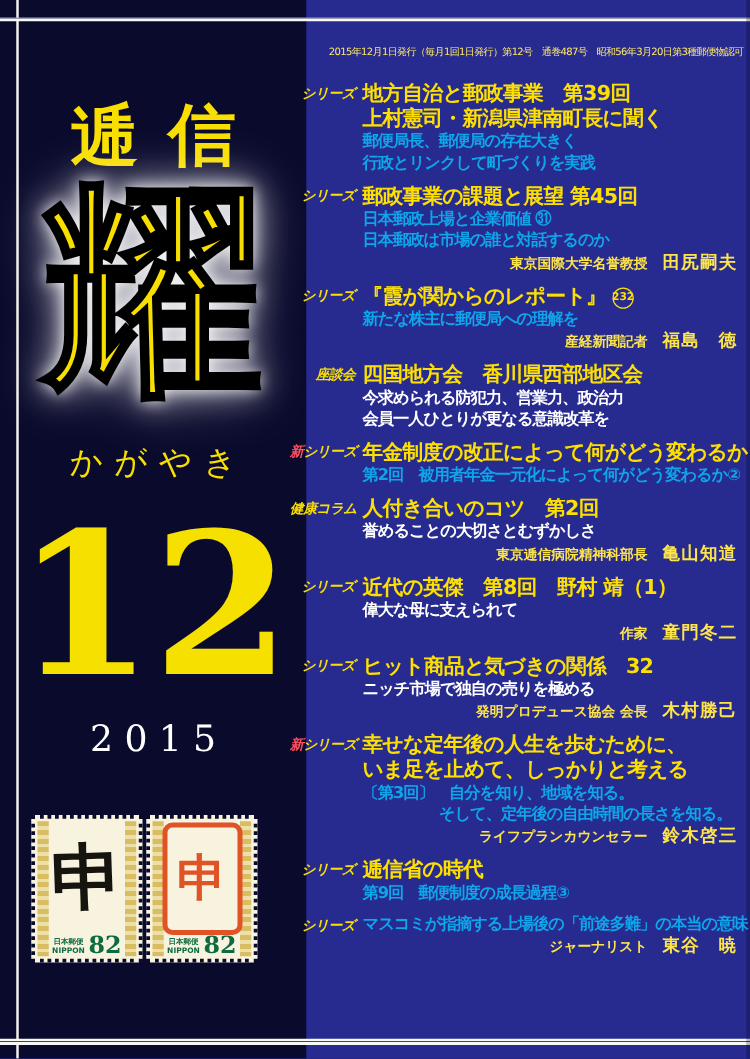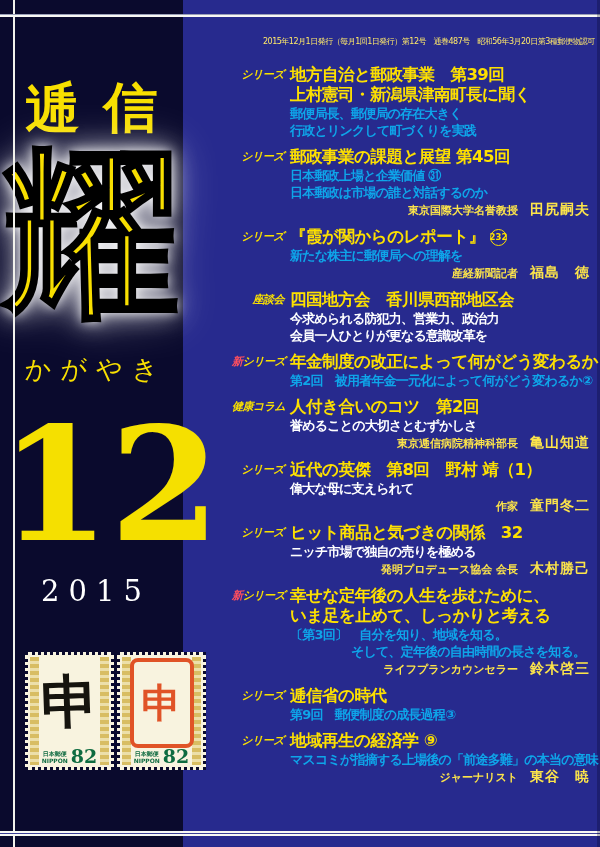--- a/index.html
+++ b/index.html
@@ -1,18 +1,18 @@
 <!DOCTYPE html>
 <html><head>
 <meta charset="utf-8">
 <style>
   html,body{margin:0;padding:0;background:#272a8e;}
   .page{position:relative;width:600px;height:847px;background:#272a8e;overflow:hidden;
         font-family:"DejaVu Sans","Liberation Sans",sans-serif;}
-  .left-col{position:absolute;left:0;top:0;width:183px;height:847px;background:#0a0a2d;}
+  .left-col{position:absolute;left:0;top:0;width:245px;height:847px;background:#0a0a2d;}
   .right-edge{position:absolute;right:0;top:0;width:3px;height:100%;background:rgba(0,0,25,.25);}
   .vline{position:absolute;left:13px;top:0;width:2px;height:100%;background:#f2f2ec;}
   .hline-top{position:absolute;left:0;top:14px;width:100%;height:3px;
              background:linear-gradient(180deg,#9aa0b8 0 1px,#f8f8f4 1px 3px);}
   .hline-bottom{position:absolute;left:0;top:831px;width:100%;height:5px;
              background:linear-gradient(180deg,#f8f8f4 0 2px,#3a3e96 2px 3px,#f8f8f4 3px 5px);}
 
   
   .masthead{position:absolute;top:78px;left:0;width:100%;text-align:center;
             font-family:"DejaVu Serif","Liberation Serif",serif;font-weight:bold;
@@ -210,21 +210,20 @@
       <div class="elabel">シリーズ</div>
       <div class="content">
         <div class="title">逓信省の時代</div>
         <div class="sub">第9回　郵便制度の成長過程③</div>
       </div>
     </div>
 
     <div class="entry">
       <div class="elabel">シリーズ</div>
       <div class="content">
-        <div class="title">地域再生の経済学 ⑨</div>
         <div class="sub">マスコミが指摘する上場後の「前途多難」の本当の意味</div>
         <div class="author">
           <span class="role">ジャーナリスト</span><span class="name">東谷　暁</span>
         </div>
       </div>
     </div>
 
   </div>
 </div>
 

